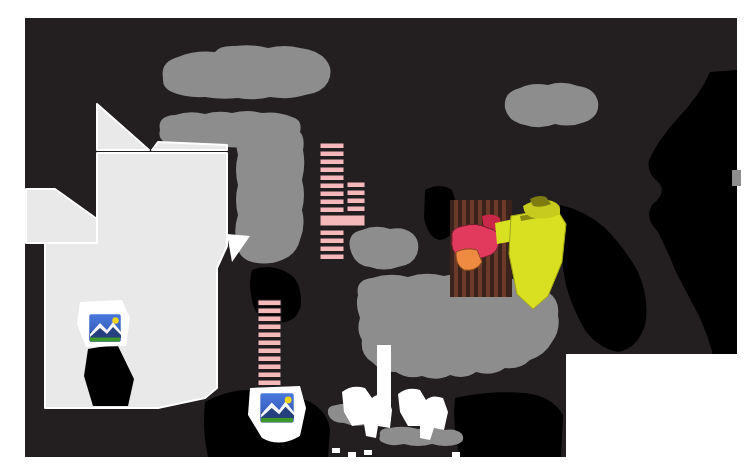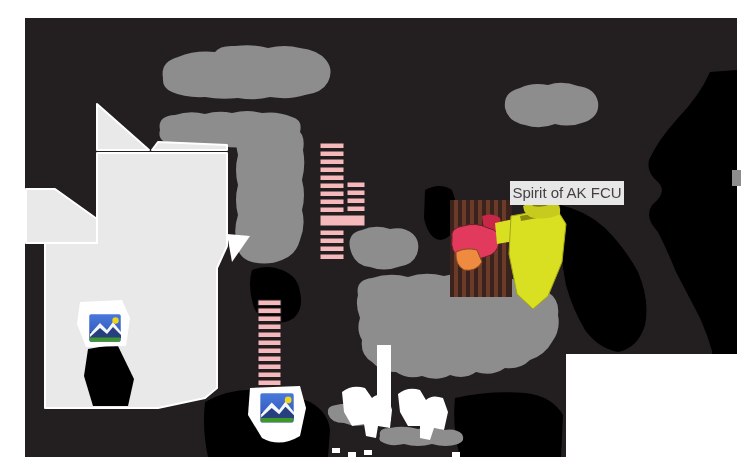--- a/index.html
+++ b/index.html
@@ -142,14 +142,13 @@
     <g transform="translate(259,392) scale(1.06)">
       <rect x="0" y="0" width="34" height="30" rx="3" fill="url(#skyGrad)" stroke="#ffffff" stroke-width="2.5"></rect>
       <rect x="2" y="19" width="30" height="6" fill="#1b2c5e"></rect>
       <path d="M2,21 L12,10 L19,17 L25,9 L33,19 L33,24 L2,24 Z" fill="#f4f6fb"></path>
       <path d="M2,24 L12,15 L19,21 L25,14 L33,22 L33,25 L2,25 Z" fill="#26407f"></path>
       <rect x="2" y="24.5" width="30" height="4" fill="#3f9629"></rect>
       <circle cx="27.5" cy="7.5" r="3.2" fill="#efd51c"></circle>
     </g>
   </svg>
 
-  <div class="callout">Spirit of AK FCU</div>
 </div>
 
 </body></html>

